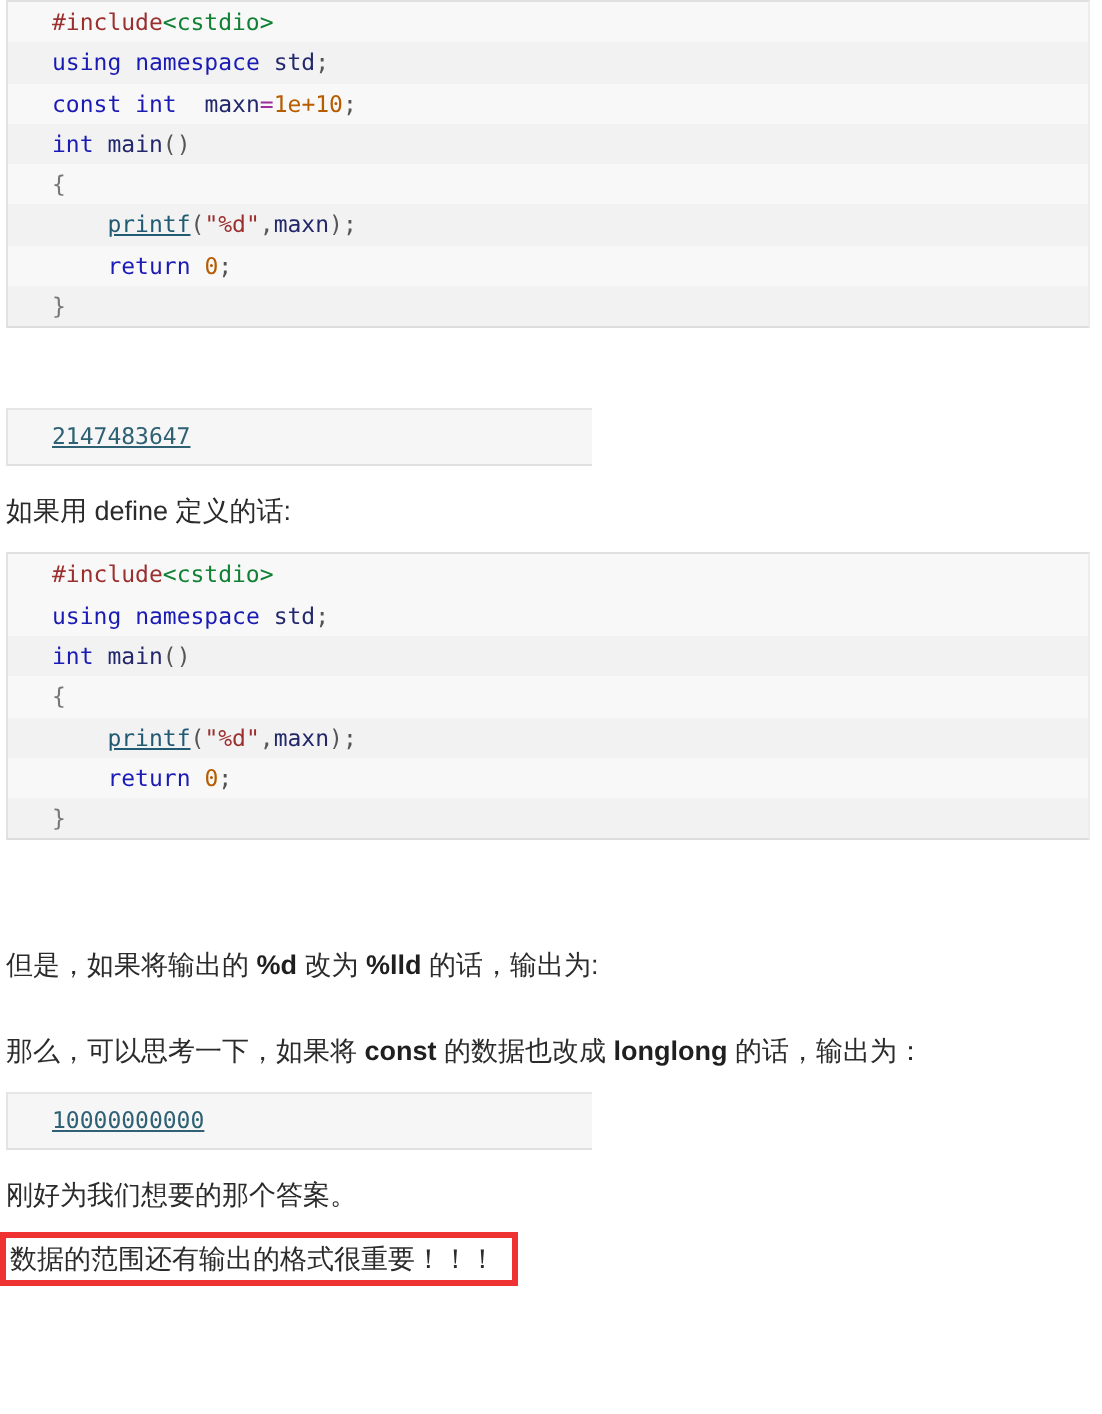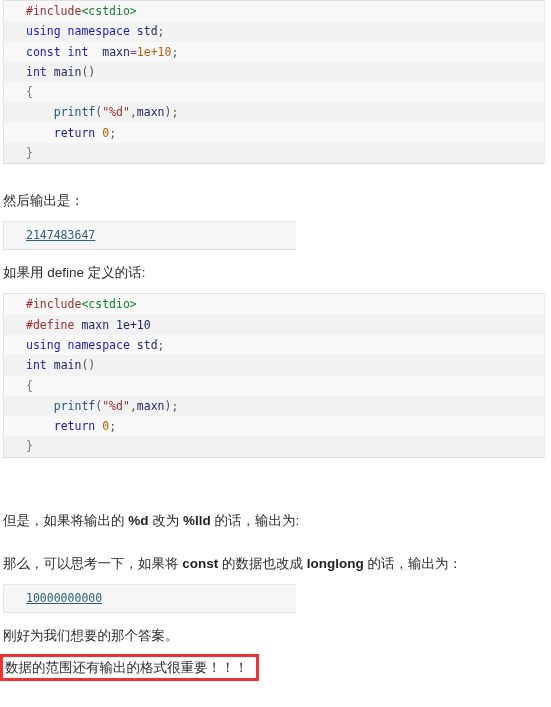--- a/index.html
+++ b/index.html
@@ -43,21 +43,21 @@
   }
   .codeblock .ln.alt {
     background: #f2f2f2;
   }
 
   
   .t-pre   { color: #9b2f2f; }   
   .t-hdr   { color: #118033; }   
   .t-kw    { color: #1a1ab4; }   
   .t-id    { color: #23286b; }   
-  .t-fn    { color: #215a73; }   
+  .t-fn    { color: #215a73; text-decoration: underline; }   
   .t-op    { color: #9b2f9b; }   
   .t-num   { color: #b85c00; }   
   .t-str   { color: #9b2f2f; }   
   .t-plain { color: #333333; }
   .t-punct { color: #555555; }
   .t-brace { color: #777777; }
 
   
   .para {
     font-size: 13.5px;
@@ -114,32 +114,30 @@
     <span class="ln alt"><span class="t-kw">using</span><span class="t-plain"> </span><span class="t-kw">namespace</span><span class="t-plain"> </span><span class="t-id">std</span><span class="t-punct">;</span></span>
     <span class="ln"><span class="t-kw">const</span><span class="t-plain"> </span><span class="t-kw">int</span><span class="t-plain">  </span><span class="t-id">maxn</span><span class="t-op">=</span><span class="t-num">1e+10</span><span class="t-punct">;</span></span>
     <span class="ln alt"><span class="t-kw">int</span><span class="t-plain"> </span><span class="t-id">main</span><span class="t-punct">()</span></span>
     <span class="ln"><span class="t-brace">{</span></span>
     <span class="ln alt"><span class="t-plain">    </span><span class="t-fn">printf</span><span class="t-punct">(</span><span class="t-str">"%d"</span><span class="t-punct">,</span><span class="t-id">maxn</span><span class="t-punct">);</span></span>
     <span class="ln"><span class="t-plain">    </span><span class="t-kw">return</span><span class="t-plain"> </span><span class="t-num">0</span><span class="t-punct">;</span></span>
     <span class="ln alt"><span class="t-brace">}</span></span>
   </div>
 
   <div class="sp-12"></div>
-  <div class="para">然后输出是：</div>
   <div class="sp-12"></div>
 
   <div class="outbox short">2147483647</div>
 
   <div class="sp-14"></div>
   <div class="para">如果用 define 定义的话:</div>
   <div class="sp-12"></div>
 
   <div class="codeblock">
     <span class="ln"><span class="t-pre">#include</span><span class="t-hdr">&lt;cstdio&gt;</span></span>
-    <span class="ln alt"><span class="t-pre">#define</span><span class="t-plain"> </span><span class="t-id">maxn</span><span class="t-plain"> </span><span class="t-id">1e+10</span></span>
     <span class="ln"><span class="t-kw">using</span><span class="t-plain"> </span><span class="t-kw">namespace</span><span class="t-plain"> </span><span class="t-id">std</span><span class="t-punct">;</span></span>
     <span class="ln alt"><span class="t-kw">int</span><span class="t-plain"> </span><span class="t-id">main</span><span class="t-punct">()</span></span>
     <span class="ln"><span class="t-brace">{</span></span>
     <span class="ln alt"><span class="t-plain">    </span><span class="t-fn">printf</span><span class="t-punct">(</span><span class="t-str">"%d"</span><span class="t-punct">,</span><span class="t-id">maxn</span><span class="t-punct">);</span></span>
     <span class="ln"><span class="t-plain">    </span><span class="t-kw">return</span><span class="t-plain"> </span><span class="t-num">0</span><span class="t-punct">;</span></span>
     <span class="ln alt"><span class="t-brace">}</span></span>
   </div>
 
   <div class="sp-12"></div>
   <div class="sp-12"></div>

